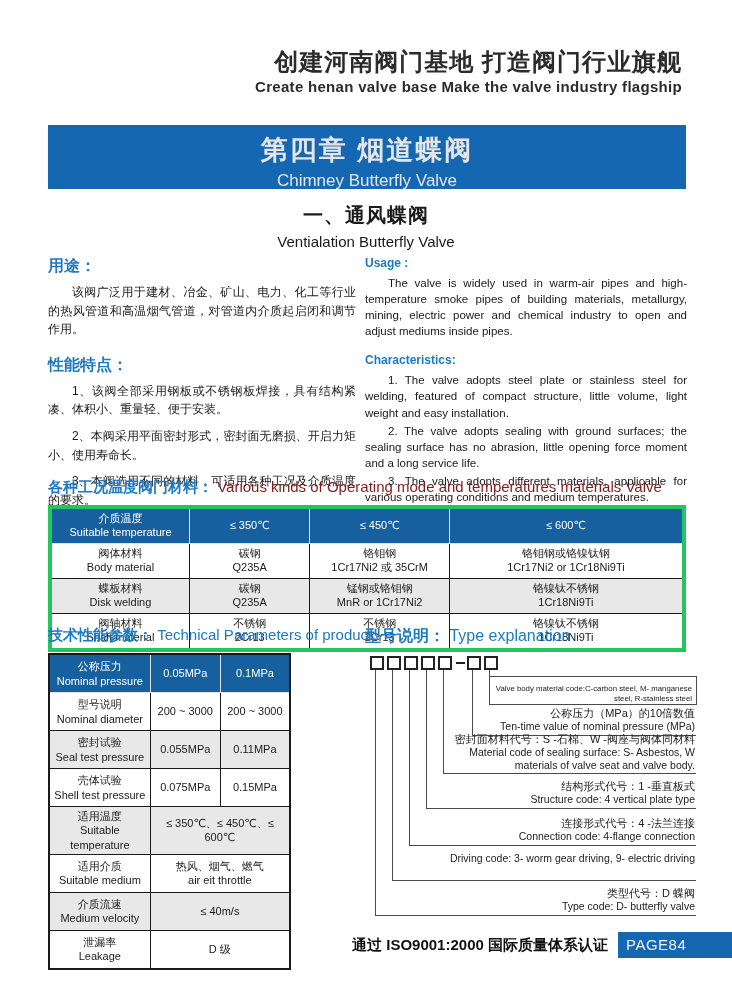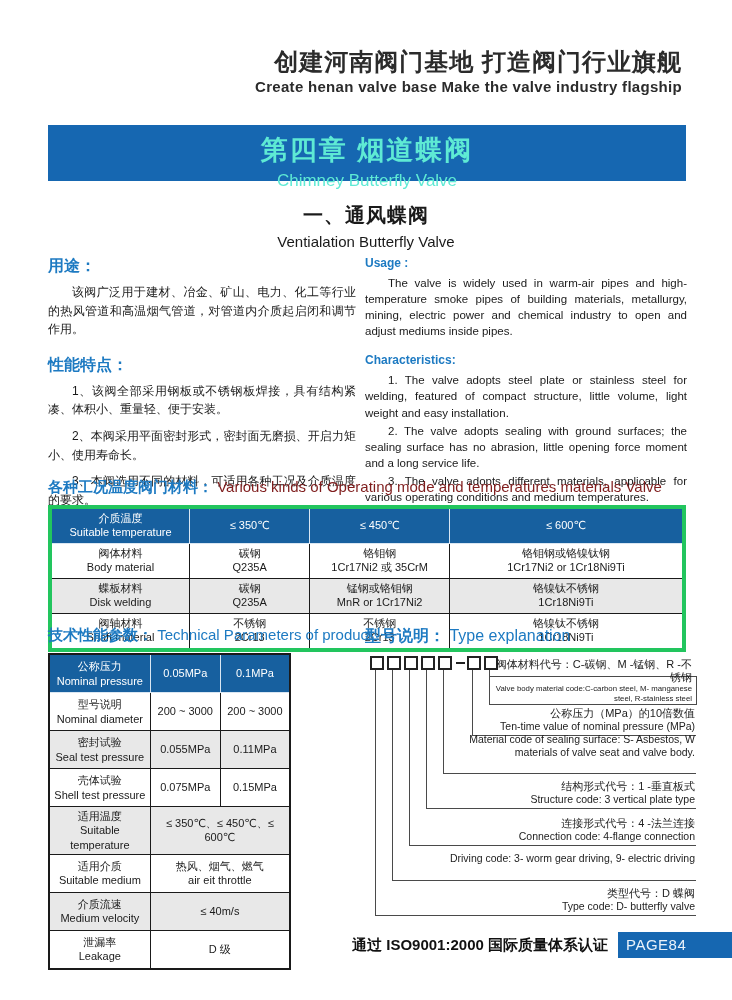--- a/index.html
+++ b/index.html
@@ -6,21 +6,21 @@
   .page{
     position:relative;width:732px;height:1000px;background:#ffffff;
     margin:0 auto;overflow:hidden;
     font-family:"Liberation Sans","DejaVu Sans",sans-serif;color:#1a1a1a;
   }
   
   .top-header{position:absolute;top:48px;right:50px;width:480px;text-align:right;line-height:1.15;}
   .top-header .zh{font-size:24px;font-weight:bold;letter-spacing:1px;color:#2b2b2b;}
   .top-header .en{font-size:15px;font-weight:bold;color:#2b2b2b;margin-top:2px;letter-spacing:.3px;}
   
-  .banner{position:absolute;left:48px;top:125px;width:638px;height:56px;background:#1667b1;color:#5eead4;text-align:center;}
+  .banner{position:absolute;left:48px;top:125px;width:638px;height:64px;background:#1667b1;color:#e5e5e5;text-align:center;}
   .banner .zh{font-size:27px;font-weight:bold;margin-top:7px;letter-spacing:2px;}
   .banner .en{font-size:17px;margin-top:3px;}
   
   .sect{position:absolute;left:0;top:202px;width:732px;text-align:center;}
   .sect .zh{font-size:20px;font-weight:bold;letter-spacing:1px;}
   .sect .en{font-size:15px;margin-top:4px;}
   
   .col-left{position:absolute;left:48px;top:256px;width:308px;}
   .col-right{position:absolute;left:365px;top:256px;width:322px;}
   .h-zh{color:#1d7ac2;font-weight:bold;font-size:16px;margin:0 0 6px 0;}
@@ -279,35 +279,35 @@
     <div class="conn" style="left:124px;top:44px;width:206px;height:6px;border-bottom:none"></div>
     <div class="conn" style="left:107px;top:44px;width:223px;height:65px"></div>
     <div class="conn" style="left:78px; top:44px;width:252px;height:103px"></div>
     <div class="conn" style="left:61px; top:44px;width:269px;height:138px"></div>
     <div class="conn" style="left:44px; top:44px;width:286px;height:175px"></div>
     <div class="conn" style="left:27px; top:44px;width:303px;height:210px"></div>
     <div class="conn" style="left:10px; top:44px;width:320px;height:245px"></div>
 
     <div class="lad1-box" style="left:124px;top:50px;height:27px">
       <div class="lad-inner">
-        <div class="zh">阀体材料代号：C-碳钢、M -锰钢、R -不锈钢</div>
         <div class="en">Valve body material code:C-carbon steel, M- manganese steel, R-stainless steel</div>
       </div>
     </div>
 
     <div class="lad-label" style="top:81px">
       <div class="zh">公称压力（MPa）的10倍数值</div>
       <div class="en">Ten-time value of nominal pressure (MPa)</div>
     </div>
     <div class="lad-label" style="top:107px;width:248px">
+      <div class="zh">密封面材料代号：S -石棉、W -阀座与阀体同材料</div>
       <div class="en">Material code of sealing surface: S- Asbestos, W materials of valve seat and valve body.</div>
     </div>
     <div class="lad-label" style="top:154px">
       <div class="zh">结构形式代号：1 -垂直板式</div>
-      <div class="en">Structure code: 3 vertical plate type</div>
+      <div class="en">Structure code: 4 vertical plate type</div>
     </div>
     <div class="lad-label" style="top:191px">
       <div class="zh">连接形式代号：4 -法兰连接</div>
       <div class="en">Connection code: 4-flange connection</div>
     </div>
     <div class="lad-label" style="top:226px">
       <div class="en">Driving code: 3- worm gear driving, 9- electric driving</div>
     </div>
     <div class="lad-label" style="top:261px">
       <div class="zh">类型代号：D  蝶阀</div>

